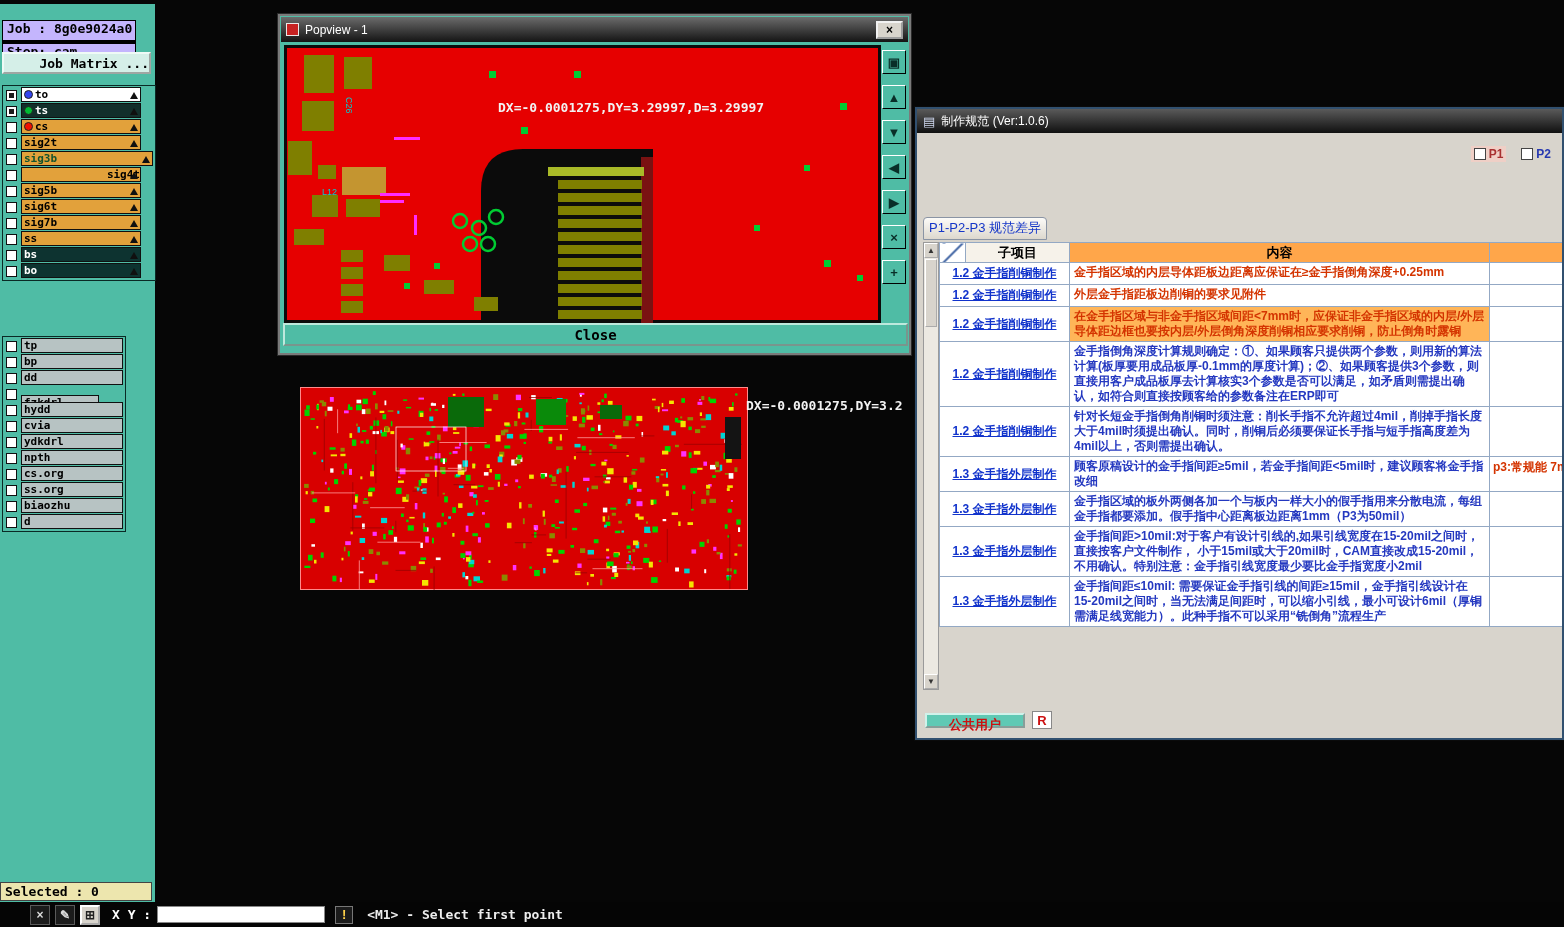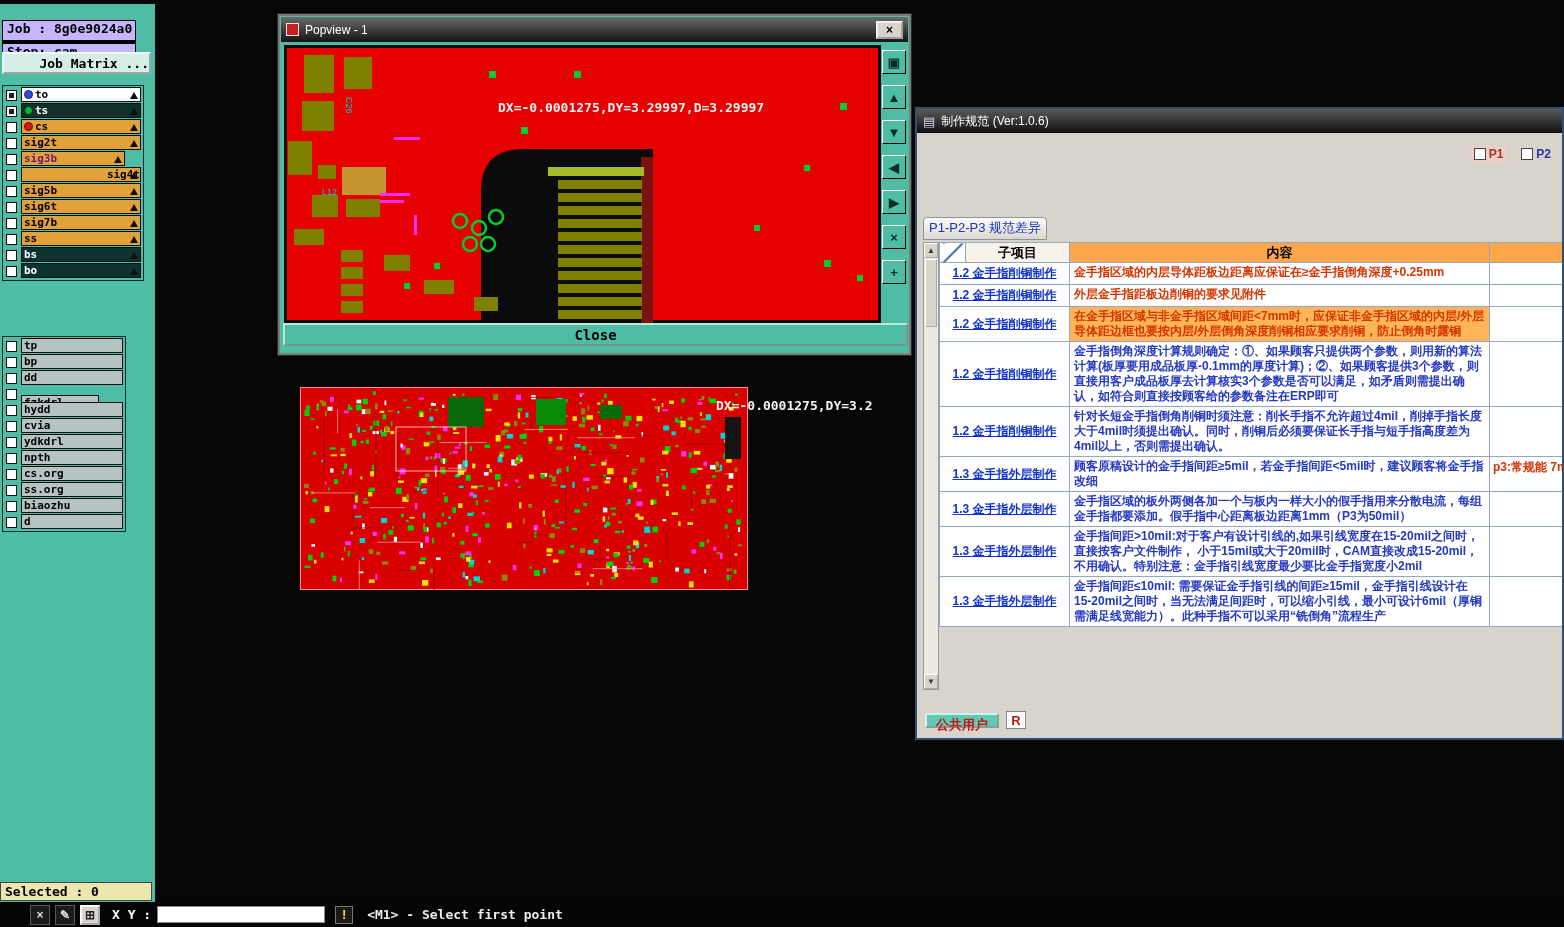--- a/index.html
+++ b/index.html
@@ -24,21 +24,21 @@
   .layer-name{font:bold 11px "DejaVu Sans Mono",monospace;white-space:nowrap;}
   .layer-arrow{position:absolute;right:2px;top:4px;width:0;height:0;
     border-left:4px solid transparent;border-right:4px solid transparent;border-bottom:7px solid #101010;}
   .selected-bar{position:absolute;left:0;top:878px;width:152px;height:19px;background:#EDE6AE;
     border:1px solid #444;font:bold 13px "DejaVu Sans Mono",monospace;line-height:17px;padding-left:4px;color:#000;}
 
   
   .canvas{position:absolute;left:155px;top:4px;right:0;bottom:25px;background:#060606;z-index:1;}
   .main-board{position:absolute;left:145px;top:383px;}
   .dx-label{position:absolute;color:#F2F2F2;font:bold 13px "DejaVu Sans Mono",monospace;white-space:nowrap;}
-  .canvas .dx-label{left:561px;top:394px;}
+  .canvas .dx-label{left:591px;top:394px;}
 
   
   .popview{position:absolute;left:278px;top:14px;width:633px;height:341px;background:#4FBCA5;
     border:2px solid #7a7a7a;box-shadow:0 0 0 1px #2a2a2a;z-index:5;}
   .pv-title{position:absolute;left:1px;top:1px;right:1px;height:25px;
     background:linear-gradient(#6b6b6b,#141414);display:flex;align-items:center;padding:0 5px;}
   .pv-icon{width:13px;height:13px;background:#C62222;border:1px solid #e8e8e8;margin-right:6px;flex:0 0 auto;}
   .pv-title-text{color:#fff;font-size:12px;flex:1;}
   .pv-close{width:27px;height:18px;background:#D8D4CC;border:2px outset #f2f2f2;color:#000;
     font:bold 12px "Liberation Sans",sans-serif;text-align:center;line-height:14px;}
@@ -88,21 +88,21 @@
   td.item{color:#1133CC;text-decoration:underline;text-align:center;vertical-align:middle;
     font:bold 12px "Liberation Sans",sans-serif;background:#fff;padding:2px;}
   td.content{font:bold 12px "Liberation Sans",sans-serif;padding:2px 4px;vertical-align:top;
     background:#fff;line-height:15px;}
   td.content.red{color:#D43400;}
   td.content.blue{color:#2438C0;}
   td.content.hl{background:#FFB558;}
   td.note{font:bold 12px "Liberation Sans",sans-serif;color:#D43400;vertical-align:top;padding:2px 3px;background:#fff;}
   .spec-footer{position:absolute;left:8px;bottom:9px;display:flex;gap:7px;align-items:center;}
   .pub-btn{background:#5FC9B4;border:2px outset #CFF2EA;color:#CC1111;font:bold 13px "Liberation Sans",sans-serif;
-    padding:1px 9px;height:15px;}
+    padding:1px 22px;height:15px;}
   .r-btn{background:#fff;border:1px solid #888;color:#CC1111;font:bold 13px "Liberation Sans",sans-serif;
     width:20px;height:18px;}
 
   
   .statusbar{position:absolute;left:0;bottom:0;width:1564px;height:25px;background:#050505;display:flex;
     align-items:center;gap:6px;padding-left:30px;z-index:7;}
   .sb-tools{display:flex;gap:5px;}
   .sb-tool{width:20px;height:20px;background:#1b1b1b;border:1px solid #5a5a5a;color:#ddd;
     font:bold 12px "Liberation Sans",sans-serif;display:flex;align-items:center;justify-content:center;}
   .sb-tool.light{background:#D8D4CC;color:#222;border:2px outset #fff;}
@@ -719,21 +719,21 @@
         </div>
         <div class="layer-row">
           <span class="layer-checkbox"></span>
           <span class="layer-field" style="width: 120px; background: rgb(226, 161, 59); color: rgb(0, 0, 0);">
             <span class="layer-name">sig2t</span>
             <span class="layer-arrow"></span>
           </span>
         </div>
         <div class="layer-row">
           <span class="layer-checkbox"></span>
-          <span class="layer-field" style="width: 104px; background: rgb(226, 161, 59); color: #701a75;">
+          <span class="layer-field" style="width: 132px; background: rgb(226, 161, 59); color: #14532d;">
             <span class="layer-name">sig3b</span>
             <span class="layer-arrow"></span>
           </span>
         </div>
         <div class="layer-row">
           <span class="layer-checkbox"></span>
           <span class="layer-field" style="width: 120px; background: rgb(226, 161, 59); color: rgb(0, 0, 0); justify-content: flex-end;">
             <span class="layer-name">sig4t</span>
             <span class="layer-arrow"></span>
           </span>

